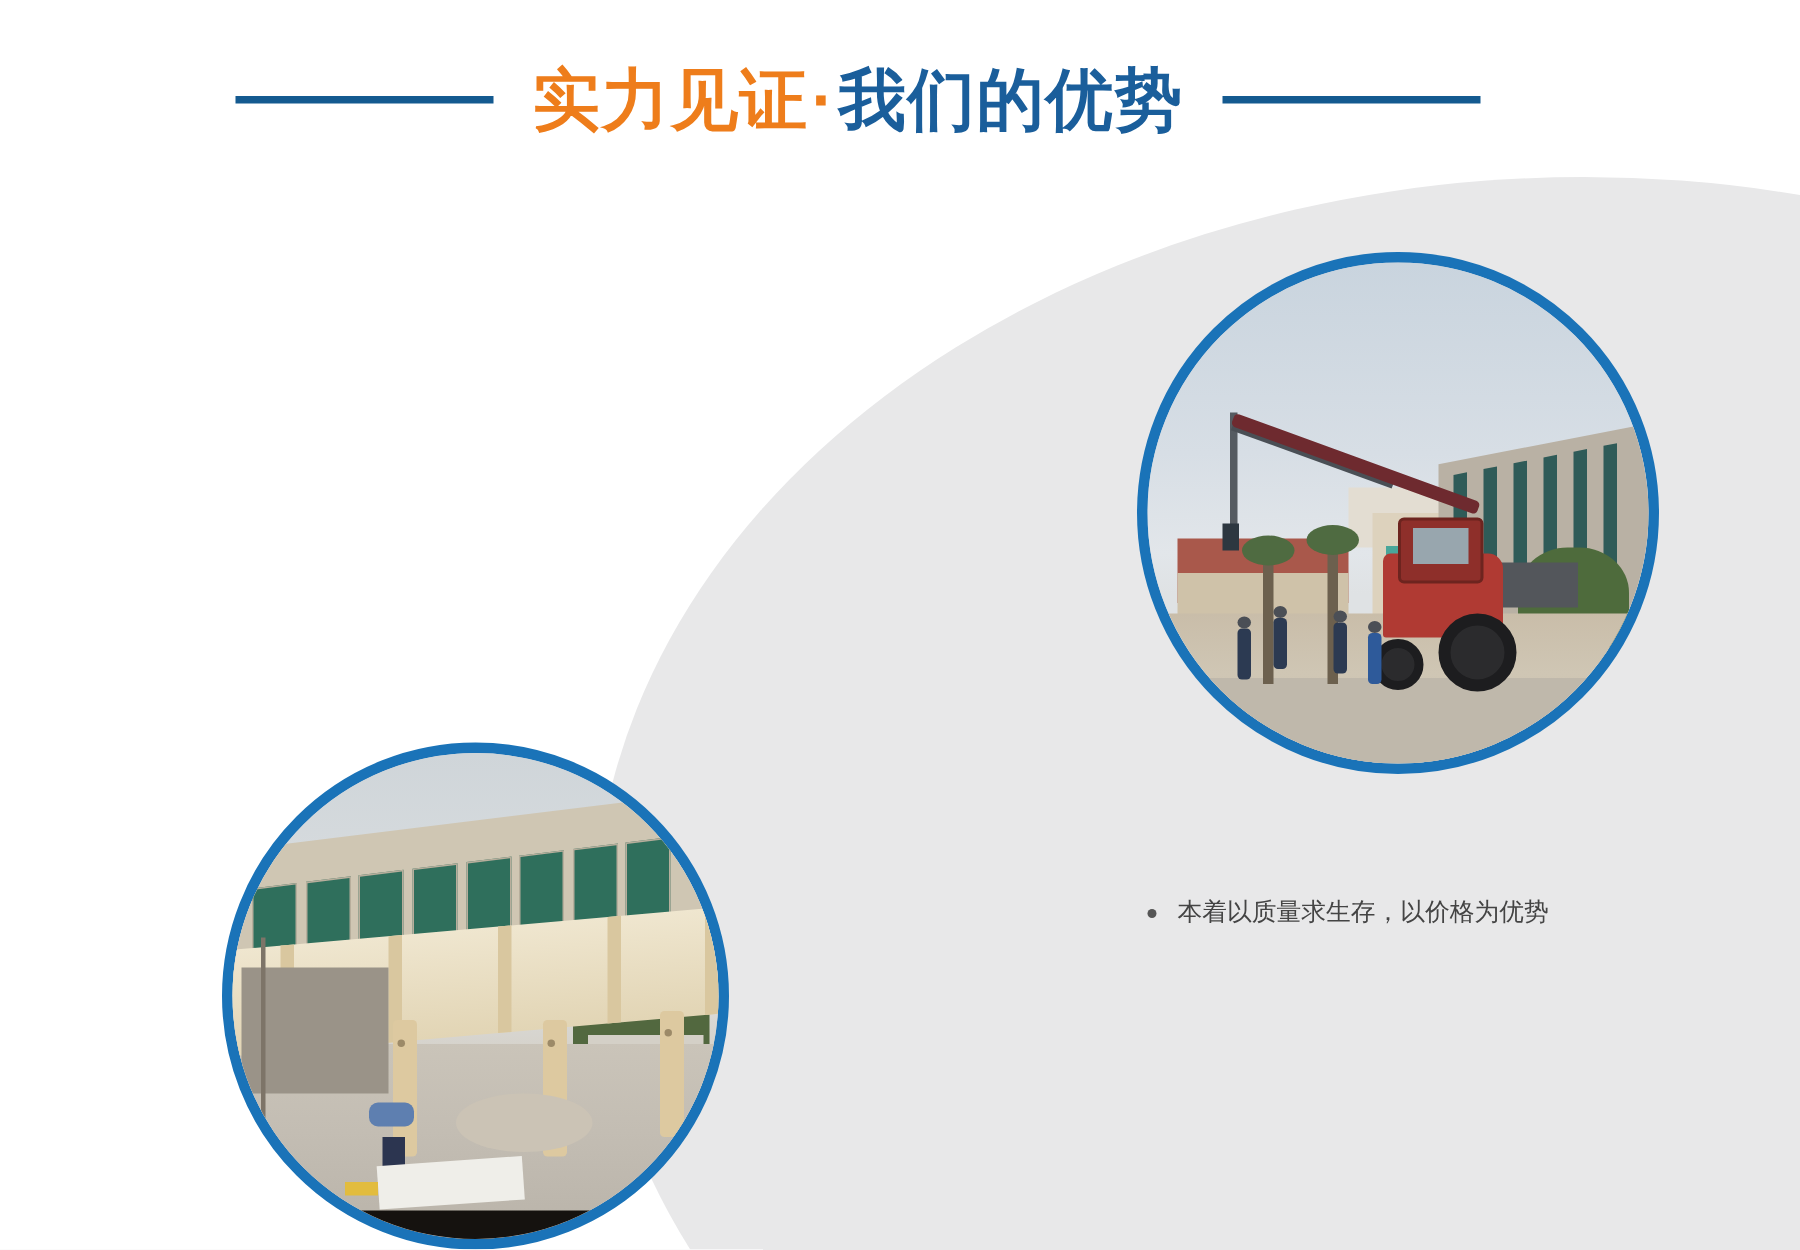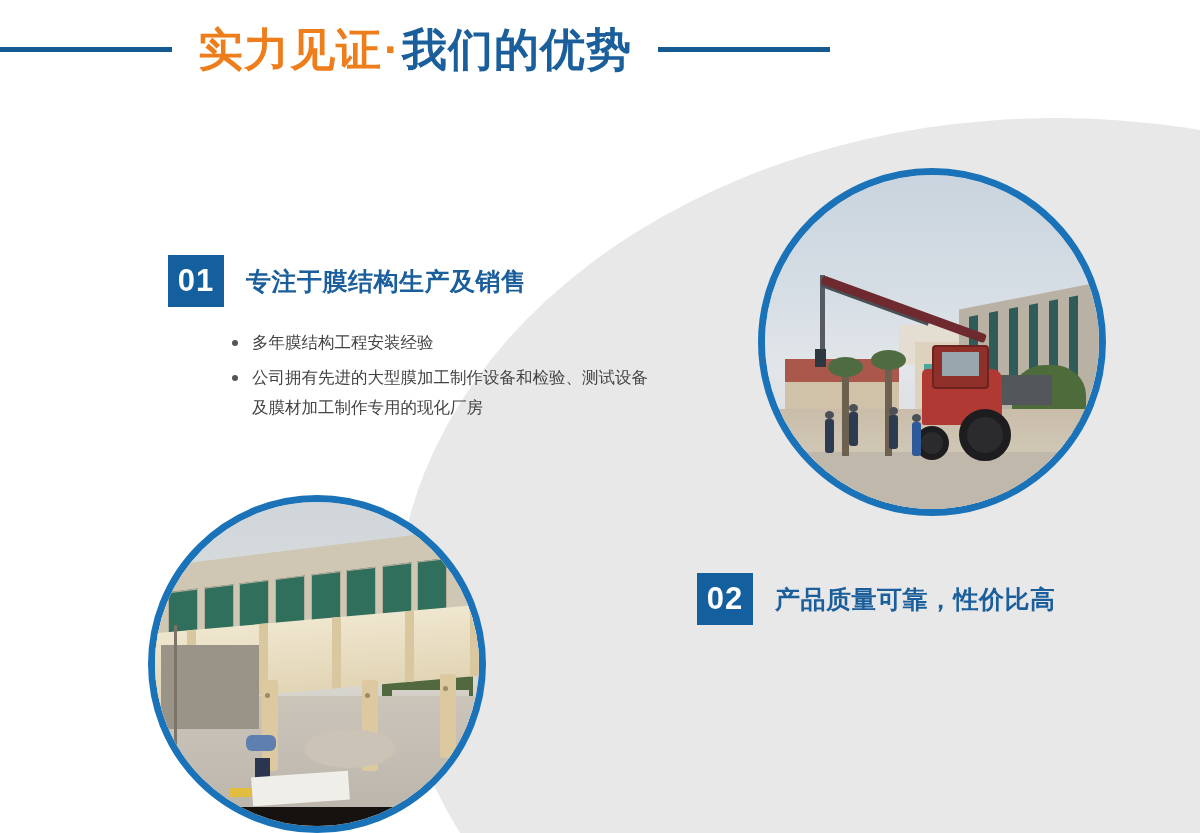--- a/index.html
+++ b/index.html
@@ -28,25 +28,26 @@
     height: 1000px;
     border-radius: 50%;
     background: #e8e8e9;
     z-index: 0;
   }
 
   
   .header {
     position: absolute;
     left: 0;
-    top: 13px;
+    top: 30px;
     width: 1144px;
     height: 72px;
     display: flex;
     align-items: center;
+    justify-content: center;
     z-index: 5;
   }
   .rule {
     width: 172px;
     height: 5px;
     background: #145a90;
   }
   .rule-left  { margin-right: 26px; }
   .rule-right { margin-left: 26px; }
 
@@ -575,30 +576,20 @@
       <div class="wheel-big"></div>
       <div class="wheel-small"></div>
 
       <div class="worker" style="left:18%; top:73%;"></div>
       <div class="worker" style="left:25%; top:71%;"></div>
       <div class="worker" style="left:37%; top:72%;"></div>
       <div class="worker" style="left:44%; top:74%; background:#2e5a9a;"></div>
     </div>
   </div>
 
-  <div class="feature" id="feature-01">
-    <div class="feature-head">
-      <div class="badge">01</div>
-      <div class="feature-title">专注于膜结构生产及销售</div>
-    </div>
-    <ul class="bullets">
-      <li class="bullet">多年膜结构工程安装经验</li>
-      <li class="bullet">公司拥有先进的大型膜加工制作设备和检验、测试设备及膜材加工制作专用的现化厂房</li>
-    </ul>
-  </div>
 
   <div class="photo-circle" id="photo-carport">
     <div class="photo-inner">
       <div class="sky-carport"></div>
 
       <div class="cp-building">
         <div class="cp-win" style="left:4%"></div>
         <div class="cp-win" style="left:15%"></div>
         <div class="cp-win" style="left:26%"></div>
         <div class="cp-win" style="left:37%"></div>
@@ -631,21 +622,18 @@
       <div class="cp-worker-body"></div>
       <div class="cp-worker-legs"></div>
 
       <div class="cp-sheet"></div>
       <div class="cp-yellow"></div>
       <div class="cp-dark-band"></div>
     </div>
   </div>
 
   <div class="feature" id="feature-02">
-    <div class="feature-head">
-      <div class="badge">02</div>
-      <div class="feature-title">产品质量可靠，性价比高</div>
-    </div>
     <ul class="bullets">
+      <li class="bullet">本着以质量求生存，以价格为优势</li>
     </ul>
   </div>
 
 </div>
 
 </body></html>

